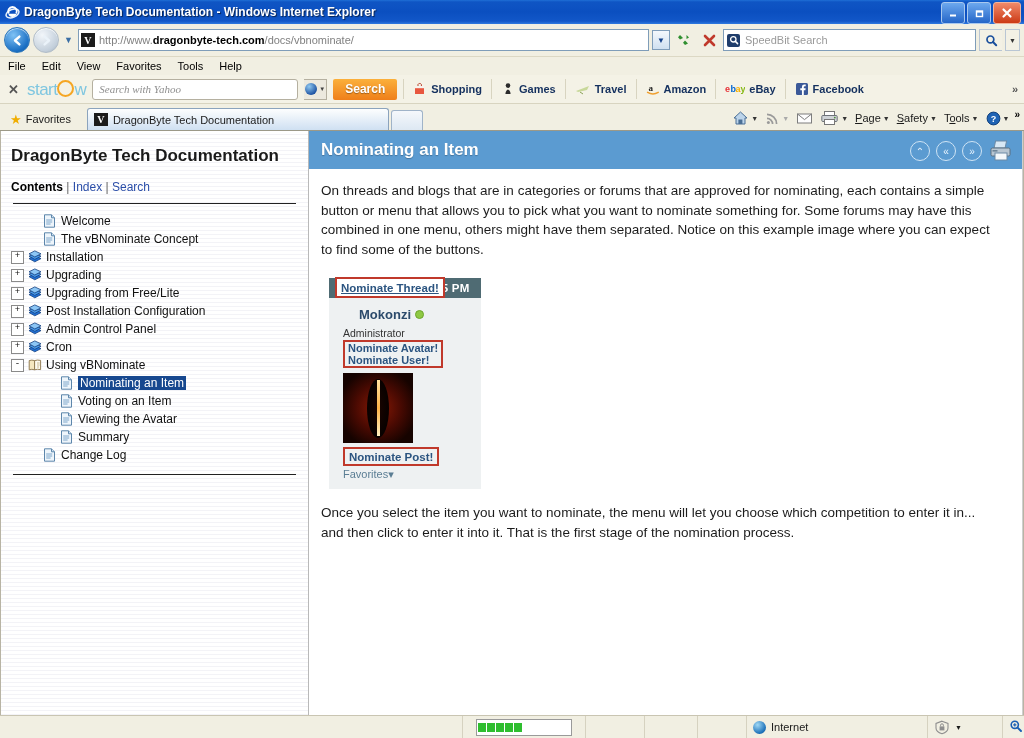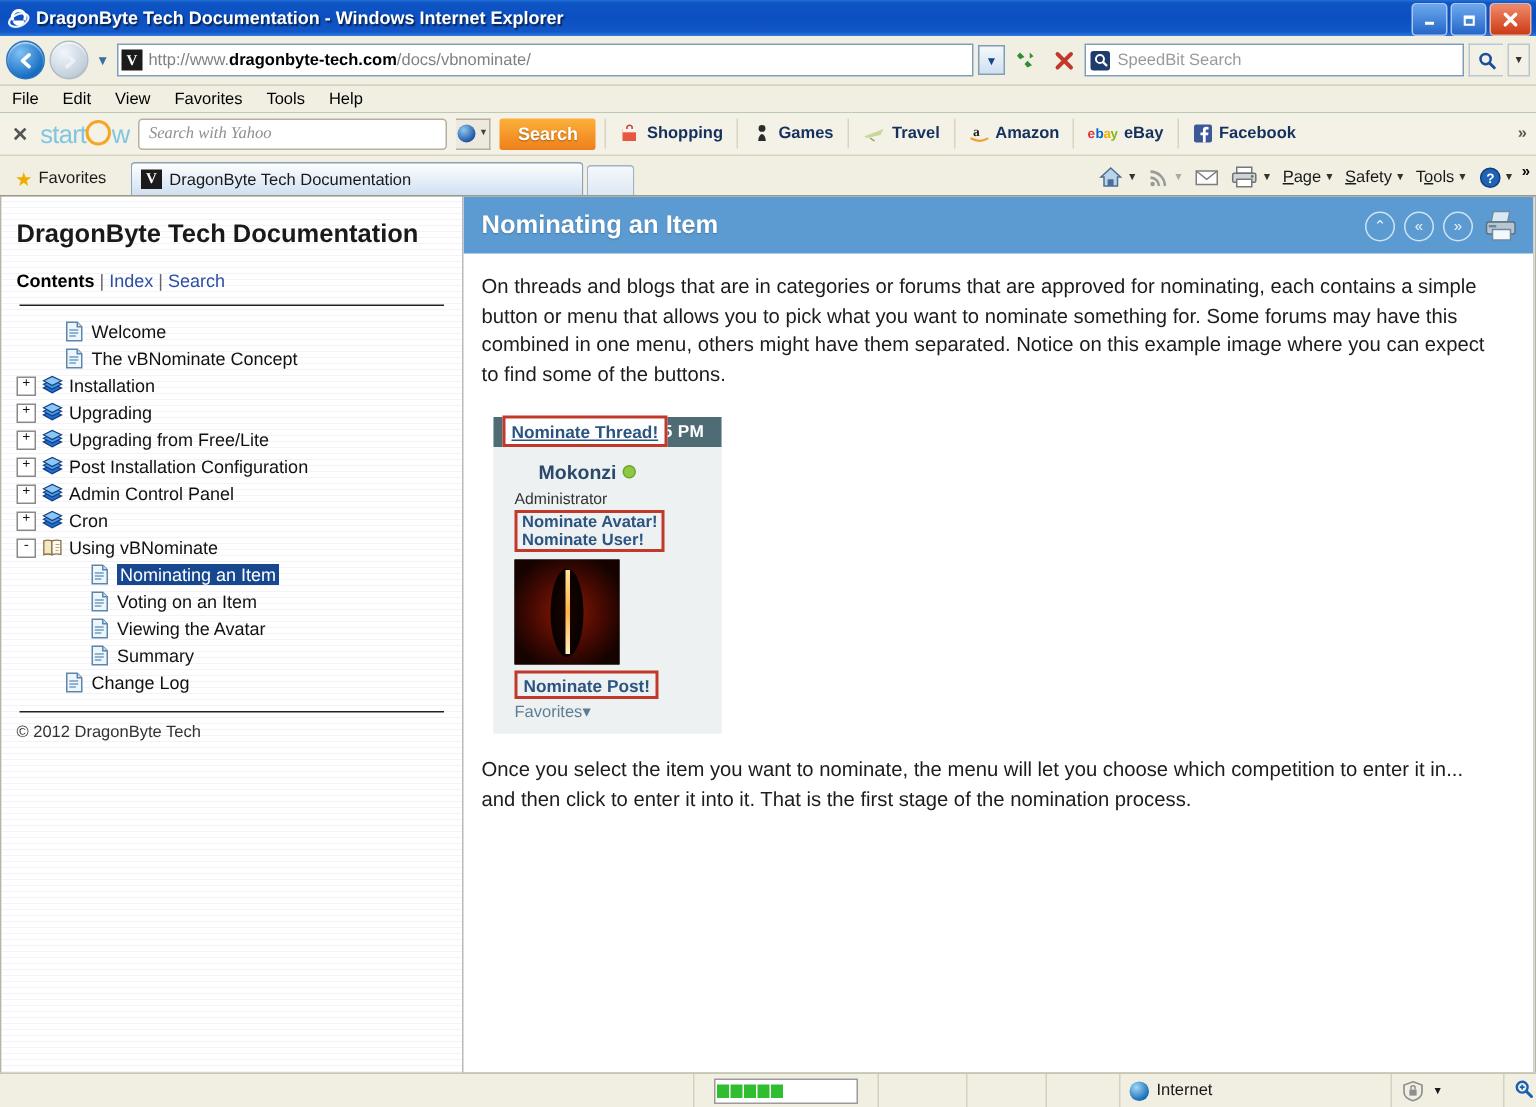--- a/index.html
+++ b/index.html
@@ -564,21 +564,20 @@
                 <g stroke="#6f9ec4" stroke-width="0.9">
                   <path d="M3.2 6 h6"></path>
                   <path d="M3.2 8 h6"></path>
                   <path d="M3.2 10 h4.4"></path>
                 </g>
               </svg></span>
             <span class="tlabel">Change Log</span>
           </div>
         </div>
       <div class="sb-foot-rule"></div>
-      <div class="sb-copy">© 2012 DragonByte Tech</div>
     </div>
 
     <div class="content">
       <div class="chead">
         <h1>Nominating an Item</h1>
         <div class="chead-ico">
           <div class="circ">⌃</div>
           <div class="circ">«</div>
           <div class="circ">»</div>
           <div class="printer">

